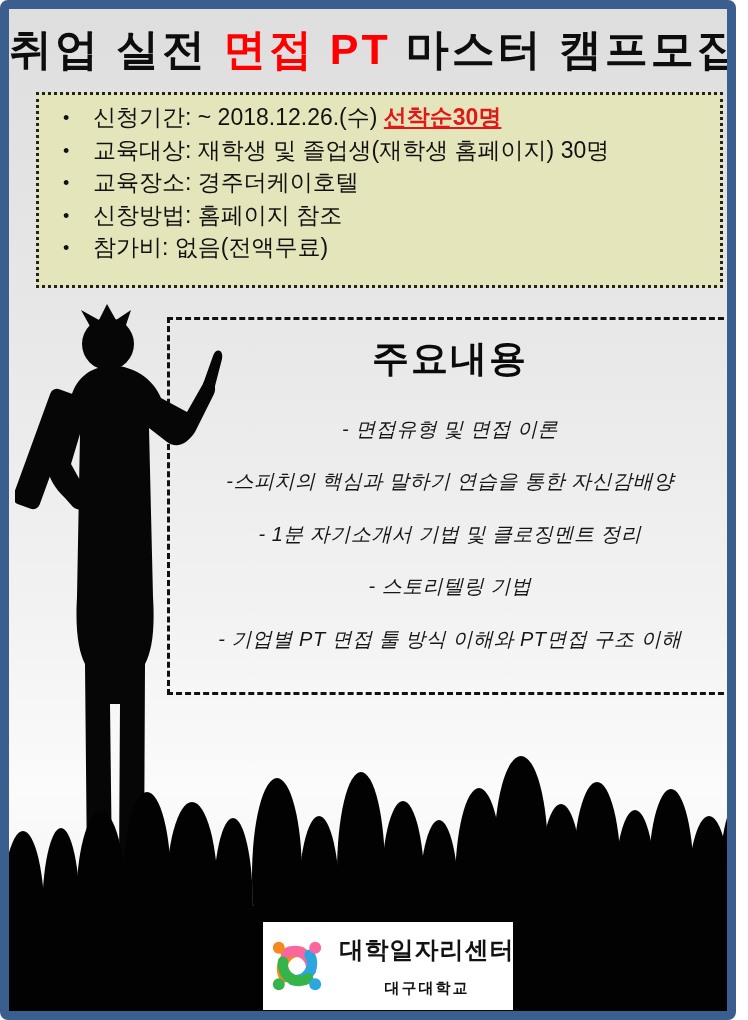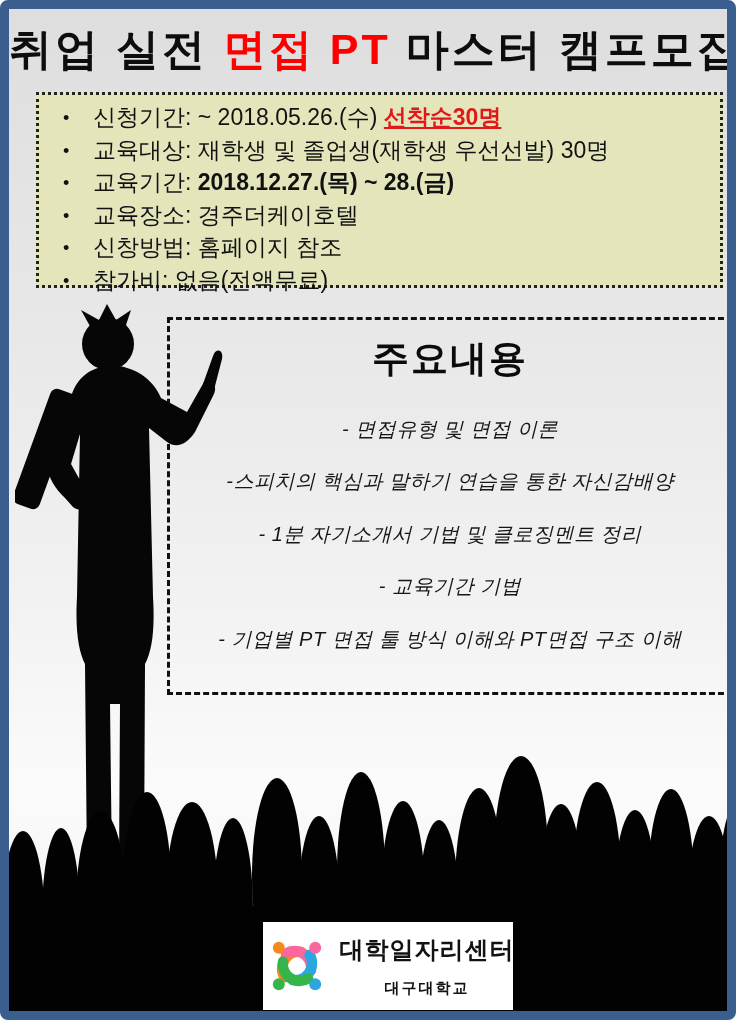--- a/index.html
+++ b/index.html
@@ -78,46 +78,43 @@
 <body>
 
 <div class="poster">
 
   <div class="title">
     <span>취업 실전 </span><span class="hl">면접 PT</span><span> 마스터 캠프모집</span>
   </div>
 
   <div class="info-box">
     <div class="info-row">
-      <span class="bullet">•</span><span>신청기간: ~ 2018.05.26.(수) </span><span class="red">선착순30명</span>
+      <span class="bullet">•</span><span>신청기간: ~ 2018.12.26.(수) </span><span class="red">선착순30명</span>
     </div>
     <div class="info-row">
-      <span class="bullet">•</span><span>교육대상: 재학생 및 졸업생(재학생 우선선발) 30명</span>
-    </div>
-    <div class="info-row">
-      <span class="bullet">•</span><span>교육기간: </span><span class="bold">2018.12.27.(목) ~ 28.(금)</span>
+      <span class="bullet">•</span><span>교육대상: 재학생 및 졸업생(재학생 홈페이지) 30명</span>
     </div>
     <div class="info-row">
       <span class="bullet">•</span><span>교육장소: 경주더케이호텔</span>
     </div>
     <div class="info-row">
       <span class="bullet">•</span><span>신창방법: 홈페이지 참조</span>
     </div>
     <div class="info-row">
       <span class="bullet">•</span><span>참가비: 없음(전액무료)</span>
     </div>
   </div>
 
   <div class="main-box">
     <div class="main-heading">주요내용</div>
     <div class="main-items">
       <div class="main-item">- 면접유형 및 면접 이론</div>
       <div class="main-item">-스피치의 핵심과 말하기 연습을 통한 자신감배양</div>
       <div class="main-item">- 1분 자기소개서 기법 및 클로징멘트 정리</div>
-      <div class="main-item">- 교육기간 기법</div>
+      <div class="main-item">- 스토리텔링 기법</div>
       <div class="main-item">- 기업별 PT 면접 툴 방식 이해와 PT면접 구조 이해</div>
     </div>
   </div>
 
 
   <svg class="person" viewBox="0 0 235 568" xmlns="http://www.w3.org/2000/svg" aria-hidden="true">
     <g fill="#060606">
 
       <rect x="16" y="86" width="28" height="122" rx="7" transform="rotate(20 30 147)"></rect>
 

